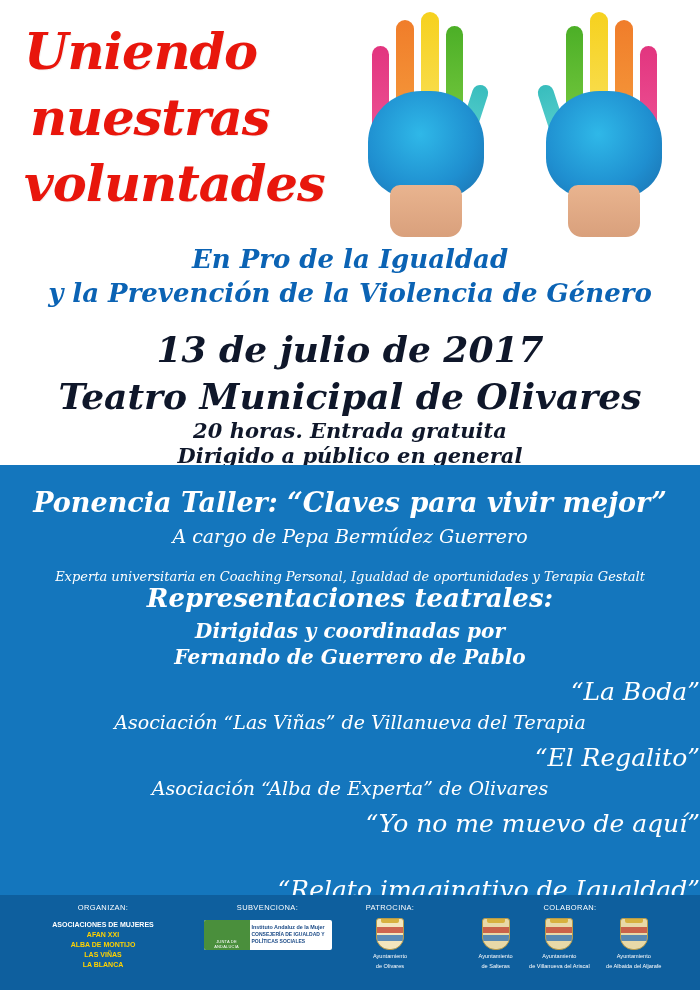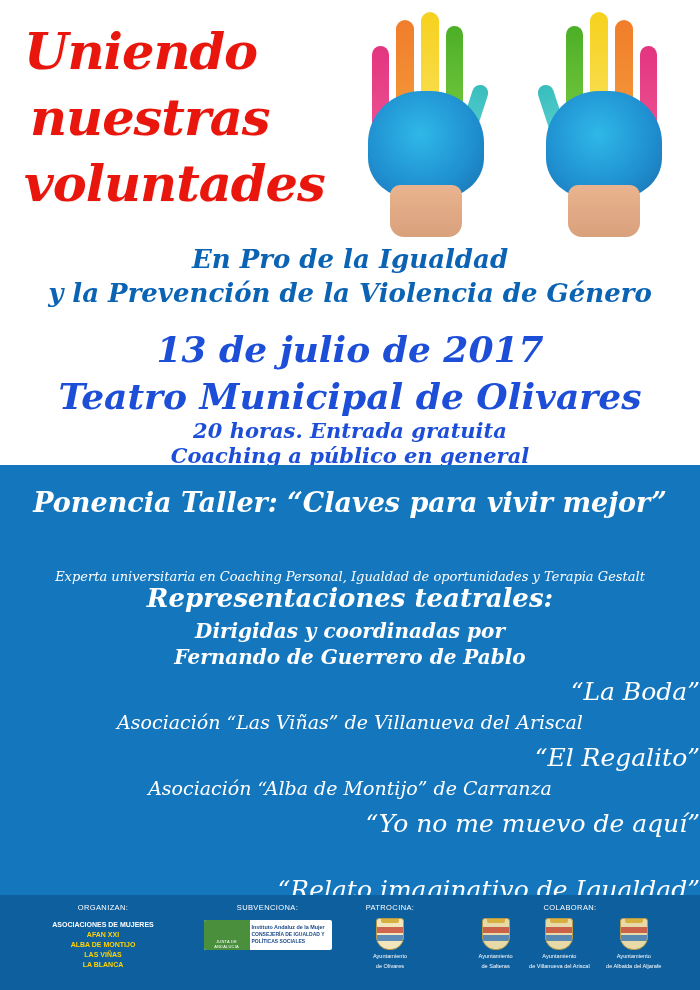--- a/index.html
+++ b/index.html
@@ -54,21 +54,21 @@
     color:#0b63b4;
     font-family:"DejaVu Serif", serif;
     font-weight:bold;font-style:italic;
     font-size:26px;
   }
   .sub.s1{top:244px;}
   .sub.s2{top:278px;}
 
   .red-line{
     position:absolute;left:0;right:0;text-align:center;
-    color:#1d4ed8;
+    color:#0f172a;
     font-family:"DejaVu Serif", serif;
     font-weight:bold;font-style:italic;
   }
   .red-line.r1{top:328px;font-size:36px;}
   .red-line.r2{top:375px;font-size:36px;}
   .red-line.r3{top:418px;font-size:21px;}
   .red-line.r4{top:443px;font-size:21px;}
 
   
   .middle{
@@ -183,41 +183,42 @@
       </div>
 
     </div>
 
     <div class="sub s1">En Pro de la Igualdad</div>
     <div class="sub s2">y la Prevención de la Violencia de Género</div>
 
     <div class="red-line r1">13 de julio de 2017</div>
     <div class="red-line r2">Teatro Municipal de Olivares</div>
     <div class="red-line r3">20 horas. Entrada gratuita</div>
-    <div class="red-line r4">Coaching a público en general</div>
+    <div class="red-line r4">Dirigido a público en general</div>
   </div>
 
   <div class="middle">
 
     <div class="m-row ponencia">
       <span>Ponencia Taller:</span>
       <span class="quoted">“Claves para vivir mejor”</span>
     </div>
 
+    <div class="m-row acargo">A cargo de Pepa Bermúdez Guerrero</div>
     <div class="m-row experta">Experta universitaria en Coaching Personal, Igualdad de oportunidades y Terapia Gestalt</div>
 
     <div class="m-row reps">Representaciones teatrales:</div>
     <div class="m-row dir1">Dirigidas y coordinadas por</div>
     <div class="m-row dir2">Fernando de Guerrero de Pablo</div>
 
     <div class="m-row obra o1">“La Boda”</div>
-    <div class="m-row assoc a1">Asociación “Las Viñas” de Villanueva del Ariscal</div>
+    <div class="m-row assoc a1">Asociación “Las Viñas” de Villanueva del Terapia</div>
 
     <div class="m-row obra o2">“El Regalito”</div>
-    <div class="m-row assoc a2">Asociación “Alba de Montijo” de Carranza</div>
+    <div class="m-row assoc a2">Asociación “Alba de Experta” de Olivares</div>
 
     <div class="m-row obra o3">“Yo no me muevo de aquí”</div>
 
     <div class="m-row obra o4">“Relato imaginativo de Igualdad”</div>
     <div class="m-row assoc a4">Asociación “AFAN XXI” de Salteras</div>
   </div>
 
   <div class="bottom">
 
     <div class="bcol col-organizan">

